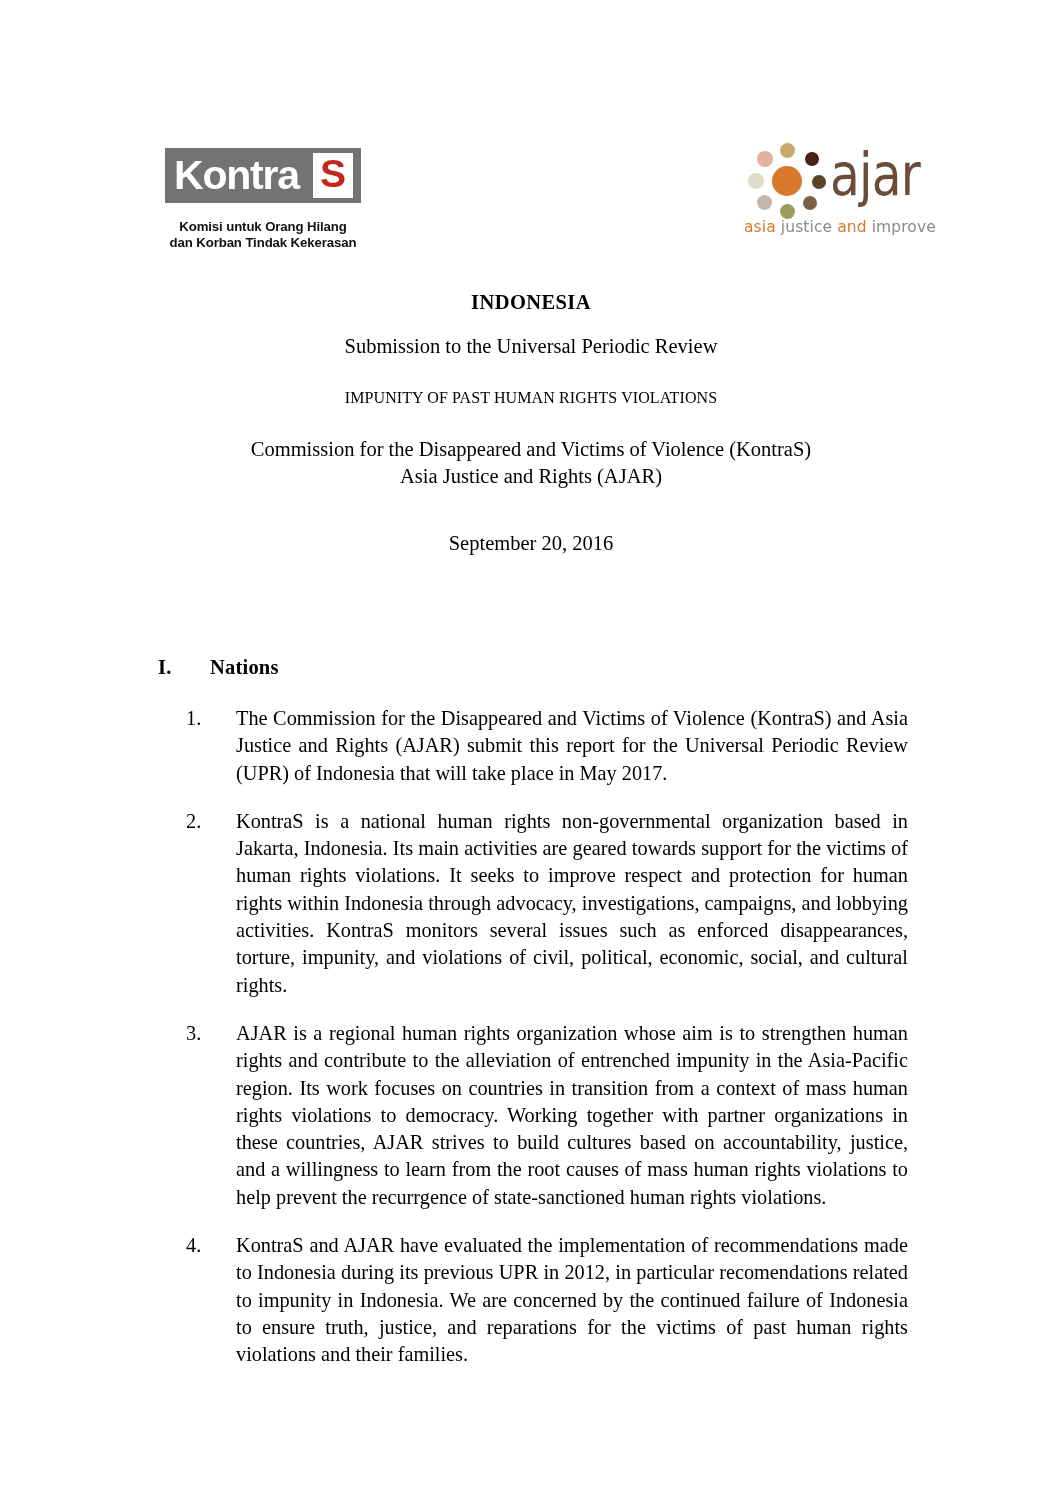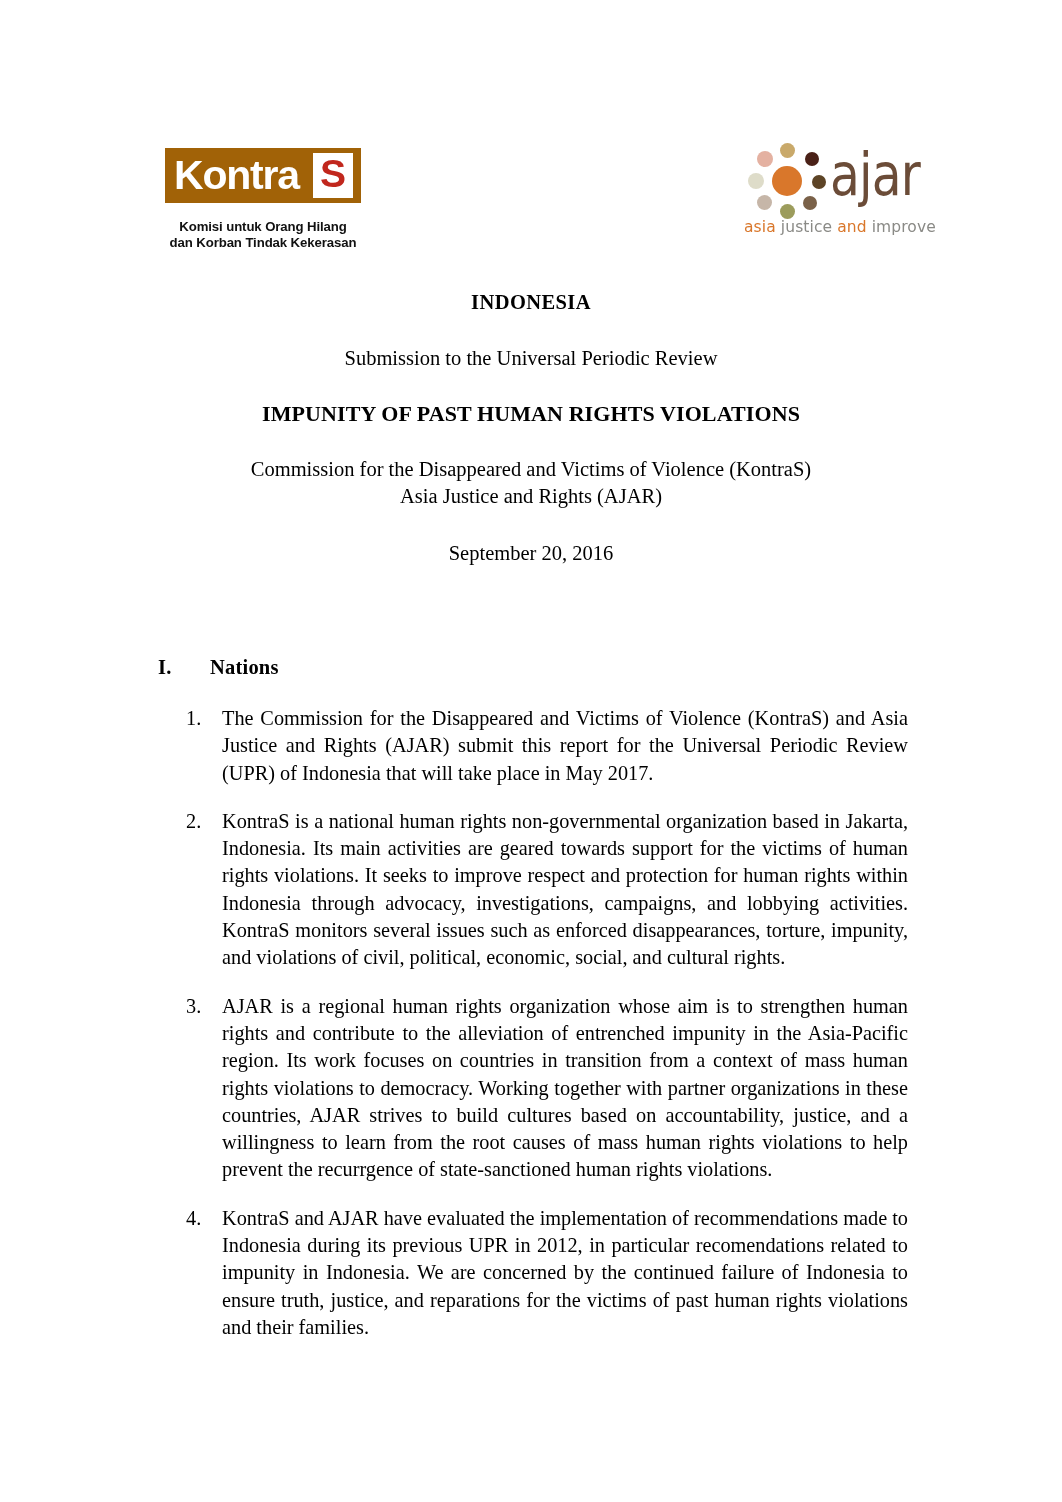--- a/index.html
+++ b/index.html
@@ -30,21 +30,21 @@
   }
 
   
   .kontras-logo {
     position: absolute;
     left: 165px;
     top: 8px;
     width: 196px;
   }
   .kontras-mark {
-    background: #a16207;
+    background: #737373;
     width: 196px;
     height: 55px;
     position: relative;
     box-sizing: border-box;
   }
   .kontras-word {
     position: absolute;
     left: 9px;
     top: 50%;
     transform: translateY(-52%);
@@ -155,38 +155,38 @@
     width: 800px;
     text-align: center;
   }
   .t-country {
     font-size: 20.5px;
     font-weight: bold;
     letter-spacing: 0.4px;
     line-height: 1.2;
   }
   .t-sub {
-    margin-top: 30px;
+    margin-top: 18px;
     font-size: 20.5px;
     line-height: 1.32;
   }
   .t-main {
     margin-top: 28px;
-    font-size: 22px;
-    font-weight: bold;
+    font-size: 16px;
+    font-weight: normal;
     letter-spacing: 0.1px;
     line-height: 1.3;
   }
   .t-orgs {
     margin-top: 28px;
     font-size: 20.5px;
     line-height: 1.32;
   }
   .t-date {
-    margin-top: 30px;
+    margin-top: 39px;
     font-size: 20.5px;
     line-height: 1.3;
   }
 
   
   .section-head {
     position: absolute;
     left: 158px;
     top: 656px;
     font-size: 20.5px;
@@ -217,21 +217,21 @@
   .para:last-child { margin-bottom: 0; }
   .para .marker {
     position: absolute;
     left: 0;
     top: 0;
     width: 26px;
     text-align: left;
     font-size: 20.3px;
     line-height: 1.345;
   }
-  .para .ptext { display: block; }
+  .para .ptext { display: block; margin-left: 14px; }
 </style>
 </head>
 <body>
 
 <div class="page">
 
   <div class="logo-row">
 
     <div class="kontras-logo">
       <div class="kontras-mark">

